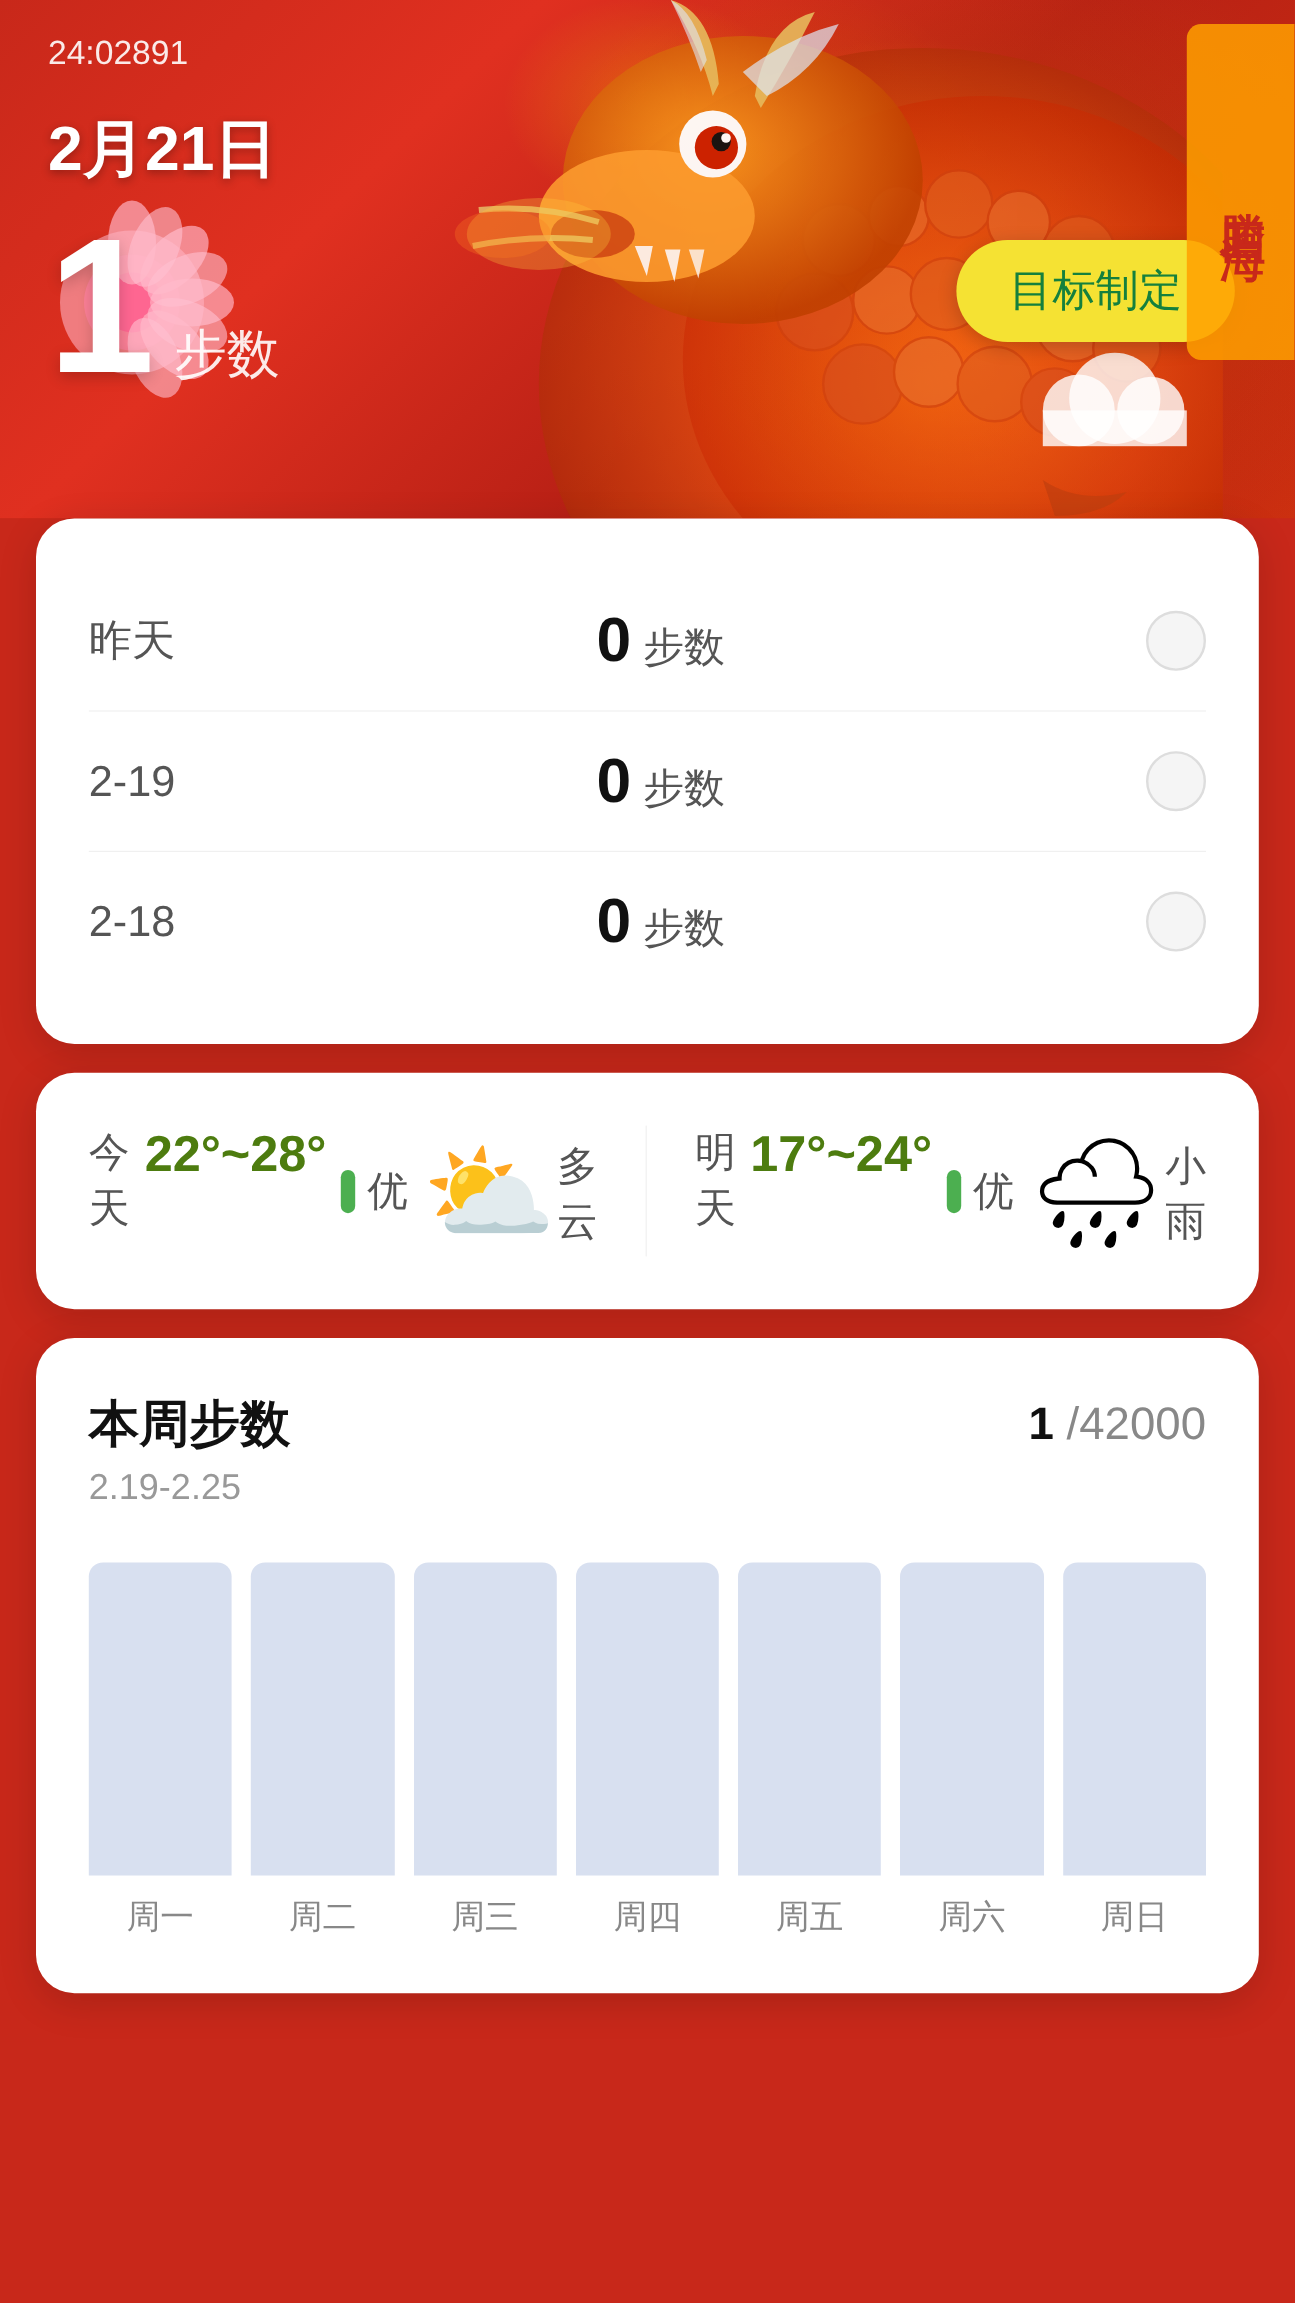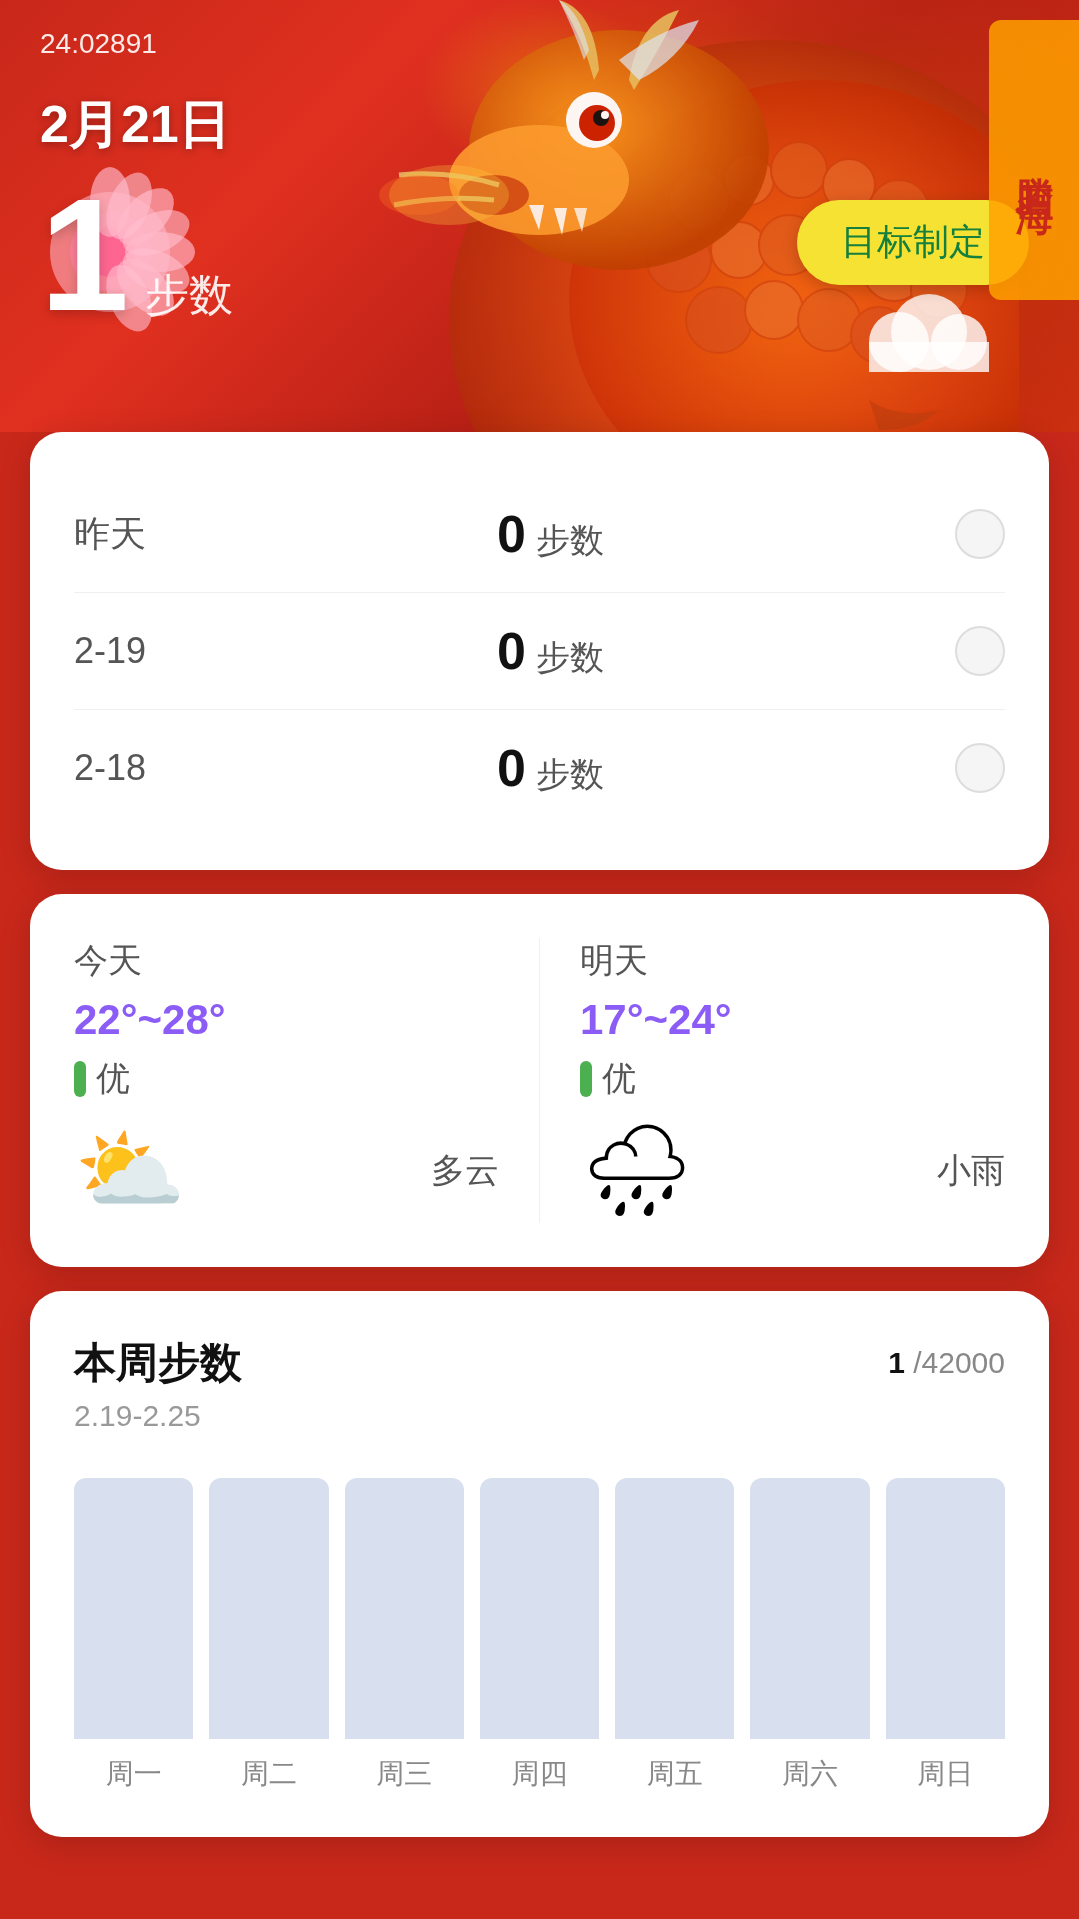--- a/index.html
+++ b/index.html
@@ -196,40 +196,40 @@
 
     
     .weather-card {
       display: flex;
       gap: 0;
     }
 
     .weather-today, .weather-tomorrow {
       flex: 1;
       display: flex;
-      flex-direction: column;
+      flex-direction: row;
       gap: 12px;
     }
 
     .weather-today {
       border-right: 1px solid #f0f0f0;
       padding-right: 40px;
     }
 
     .weather-tomorrow {
       padding-left: 40px;
     }
 
     .weather-day-label {
       color: #555;
       font-size: 34px;
     }
 
     .weather-temp {
-      color: #8b5cf6;
+      color: #4d7c0f;
       font-size: 42px;
       font-weight: 600;
     }
 
     .weather-quality {
       display: flex;
       align-items: center;
       gap: 10px;
       font-size: 34px;
       color: #555;
@@ -265,21 +265,21 @@
       margin-bottom: 8px;
     }
 
     .weekly-title {
       font-size: 42px;
       font-weight: 700;
       color: #111;
     }
 
     .weekly-progress {
-      font-size: 30px;
+      font-size: 38px;
       color: #888;
       text-align: right;
     }
 
     .weekly-progress strong {
       color: #111;
       font-weight: 700;
     }
 
     .weekly-date-range {

